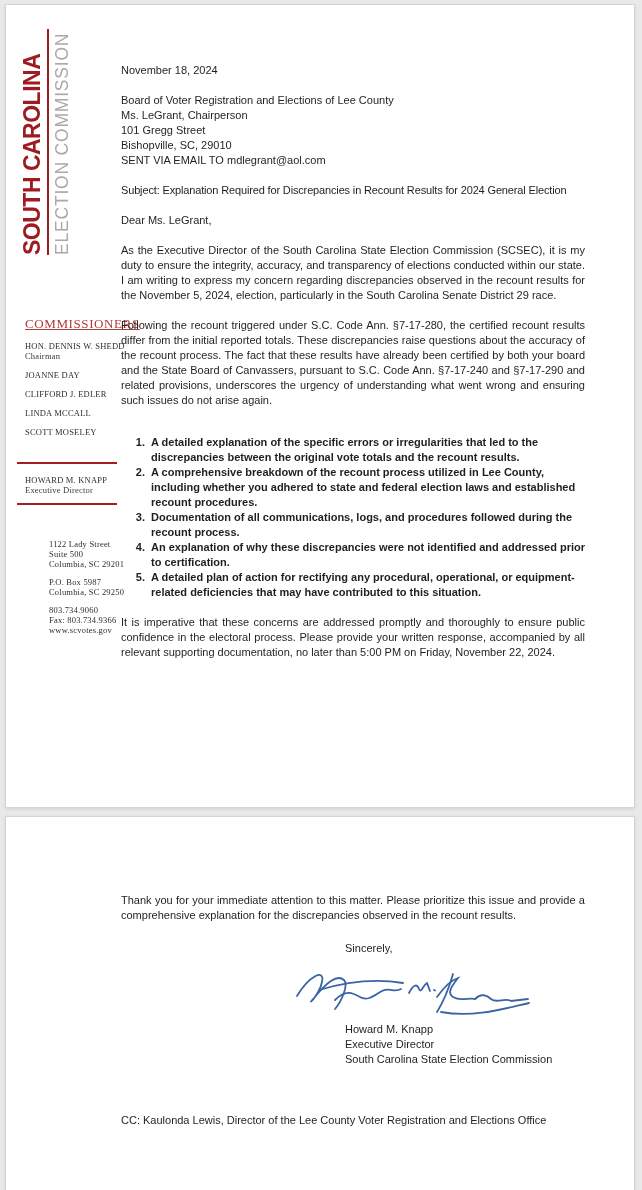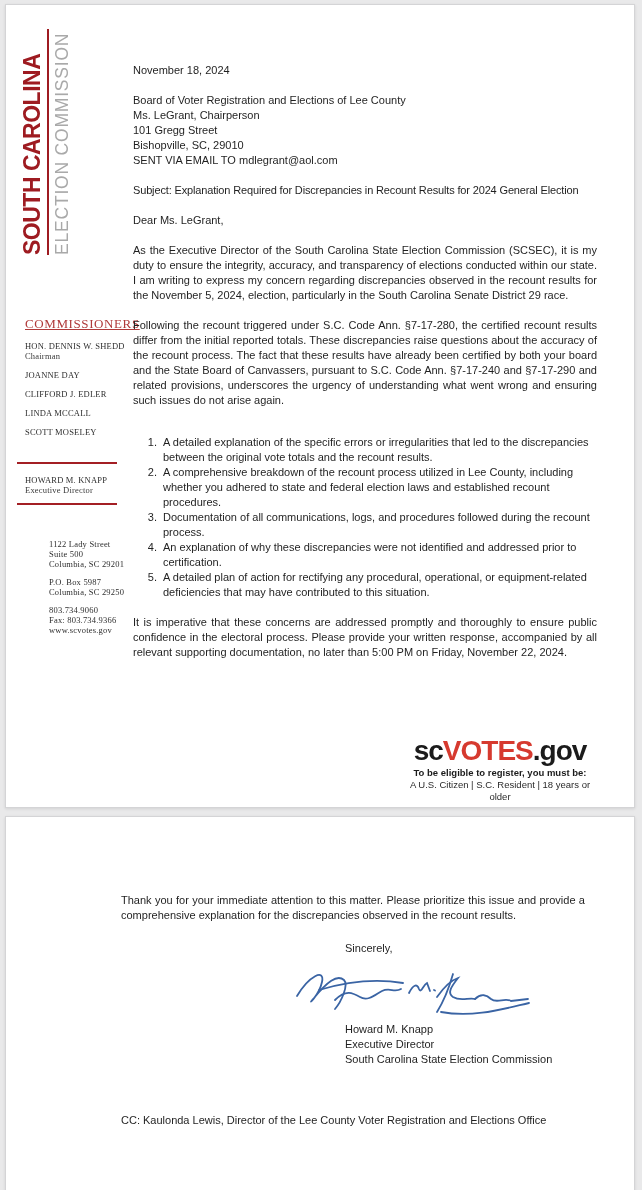--- a/index.html
+++ b/index.html
@@ -63,30 +63,31 @@
   .comm-sub { color: #3a3a3a; }
   .redline { position: absolute; left: 11px; width: 100px; height: 2px; background: #a31f24; }
   .redline1 { top: 457px; }
   .redline2 { top: 498px; }
   .director { left: 19px; top: 470px; width: 100px; }
   .addr { left: 19px; top: 534px; width: 100px; margin-left: 24px; }
   .addr-group { margin-bottom: 8px; }
 
   
   .content {
-    position: absolute; left: 127px; top: 58px; width: 464px;
+    position: absolute; left: 115px; top: 58px; width: 464px;
     font-size: 11px; line-height: 15px; color: #1f1f1f;
   }
   .content .gap { height: 15px; }
   .para { text-align: justify; }
   .subject { white-space: nowrap; letter-spacing: -0.15px; }
   ol.requests {
     margin: 12px 0 0 0;
     padding-left: 27px;
     width: 437px;
+    font-weight: bold;
   }
   ol.requests li { padding-left: 3px; margin: 0; }
 
   
   .scvotes { position: absolute; left: 394px; top: 731px; width: 200px; text-align: center; }
   .scvotes-logo {
     font-family: "Liberation Sans", sans-serif;
     font-weight: bold; font-size: 28px; letter-spacing: -1px;
     color: #1b1b1b; line-height: 30px;
   }
@@ -185,25 +186,20 @@
         <li>A detailed explanation of the specific errors or irregularities that led to the discrepancies between the original vote totals and the recount results.</li>
         <li>A comprehensive breakdown of the recount process utilized in Lee County, including whether you adhered to state and federal election laws and established recount procedures.</li>
         <li>Documentation of all communications, logs, and procedures followed during the recount process.</li>
         <li>An explanation of why these discrepancies were not identified and addressed prior to certification.</li>
         <li>A detailed plan of action for rectifying any procedural, operational, or equipment-related deficiencies that may have contributed to this situation.</li>
       </ol>
       <div class="gap"></div>
       <div class="para">It is imperative that these concerns are addressed promptly and thoroughly to ensure public confidence in the electoral process. Please provide your written response, accompanied by all relevant supporting documentation, no later than 5:00 PM on Friday, November 22, 2024.</div>
     </div>
 
-    <div class="scvotes">
-      <div class="scvotes-logo"><span>sc</span><span class="votes">VOTES</span><span>.gov</span></div>
-      <div class="scvotes-tag1">To be eligible to register, you must be:</div>
-      <div class="scvotes-tag2">A U.S. Citizen | S.C. Resident | 18 years or older</div>
-    </div>
 
   </div>
 
   <div class="page page2">
     <div class="content2">
       <div class="gap"></div>
       <div class="para">Thank you for your immediate attention to this matter. Please prioritize this issue and provide a comprehensive explanation for the discrepancies observed in the recount results.</div>
       <div class="closing">Sincerely,</div>
 
       <svg class="sig-svg" width="240" height="56" viewBox="0 0 240 56">

